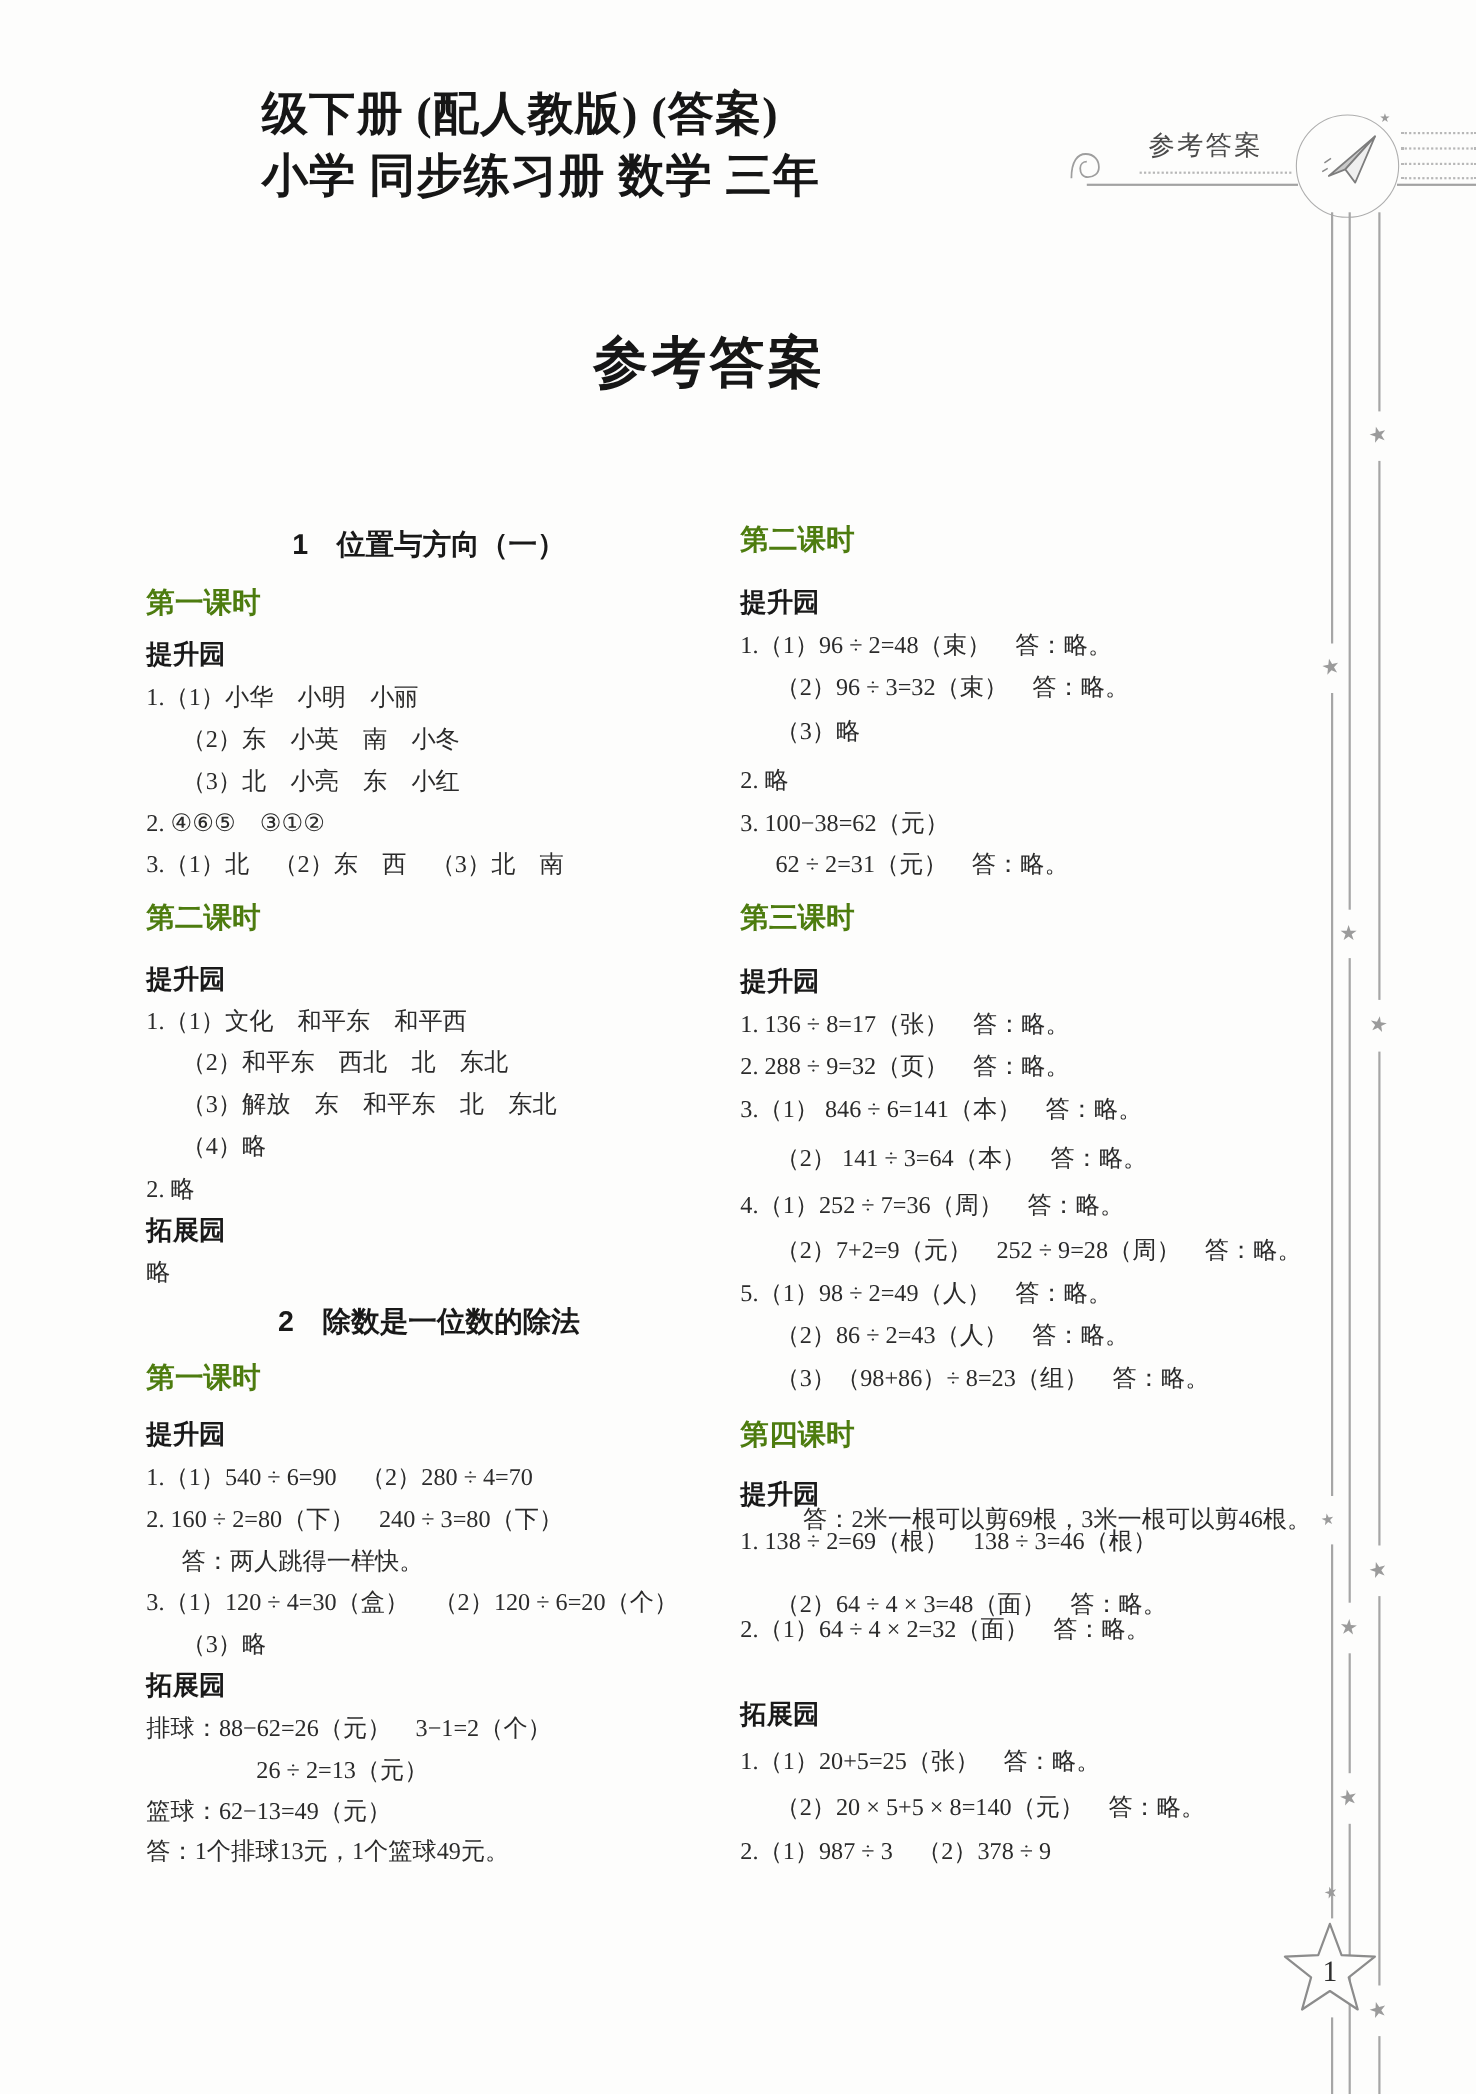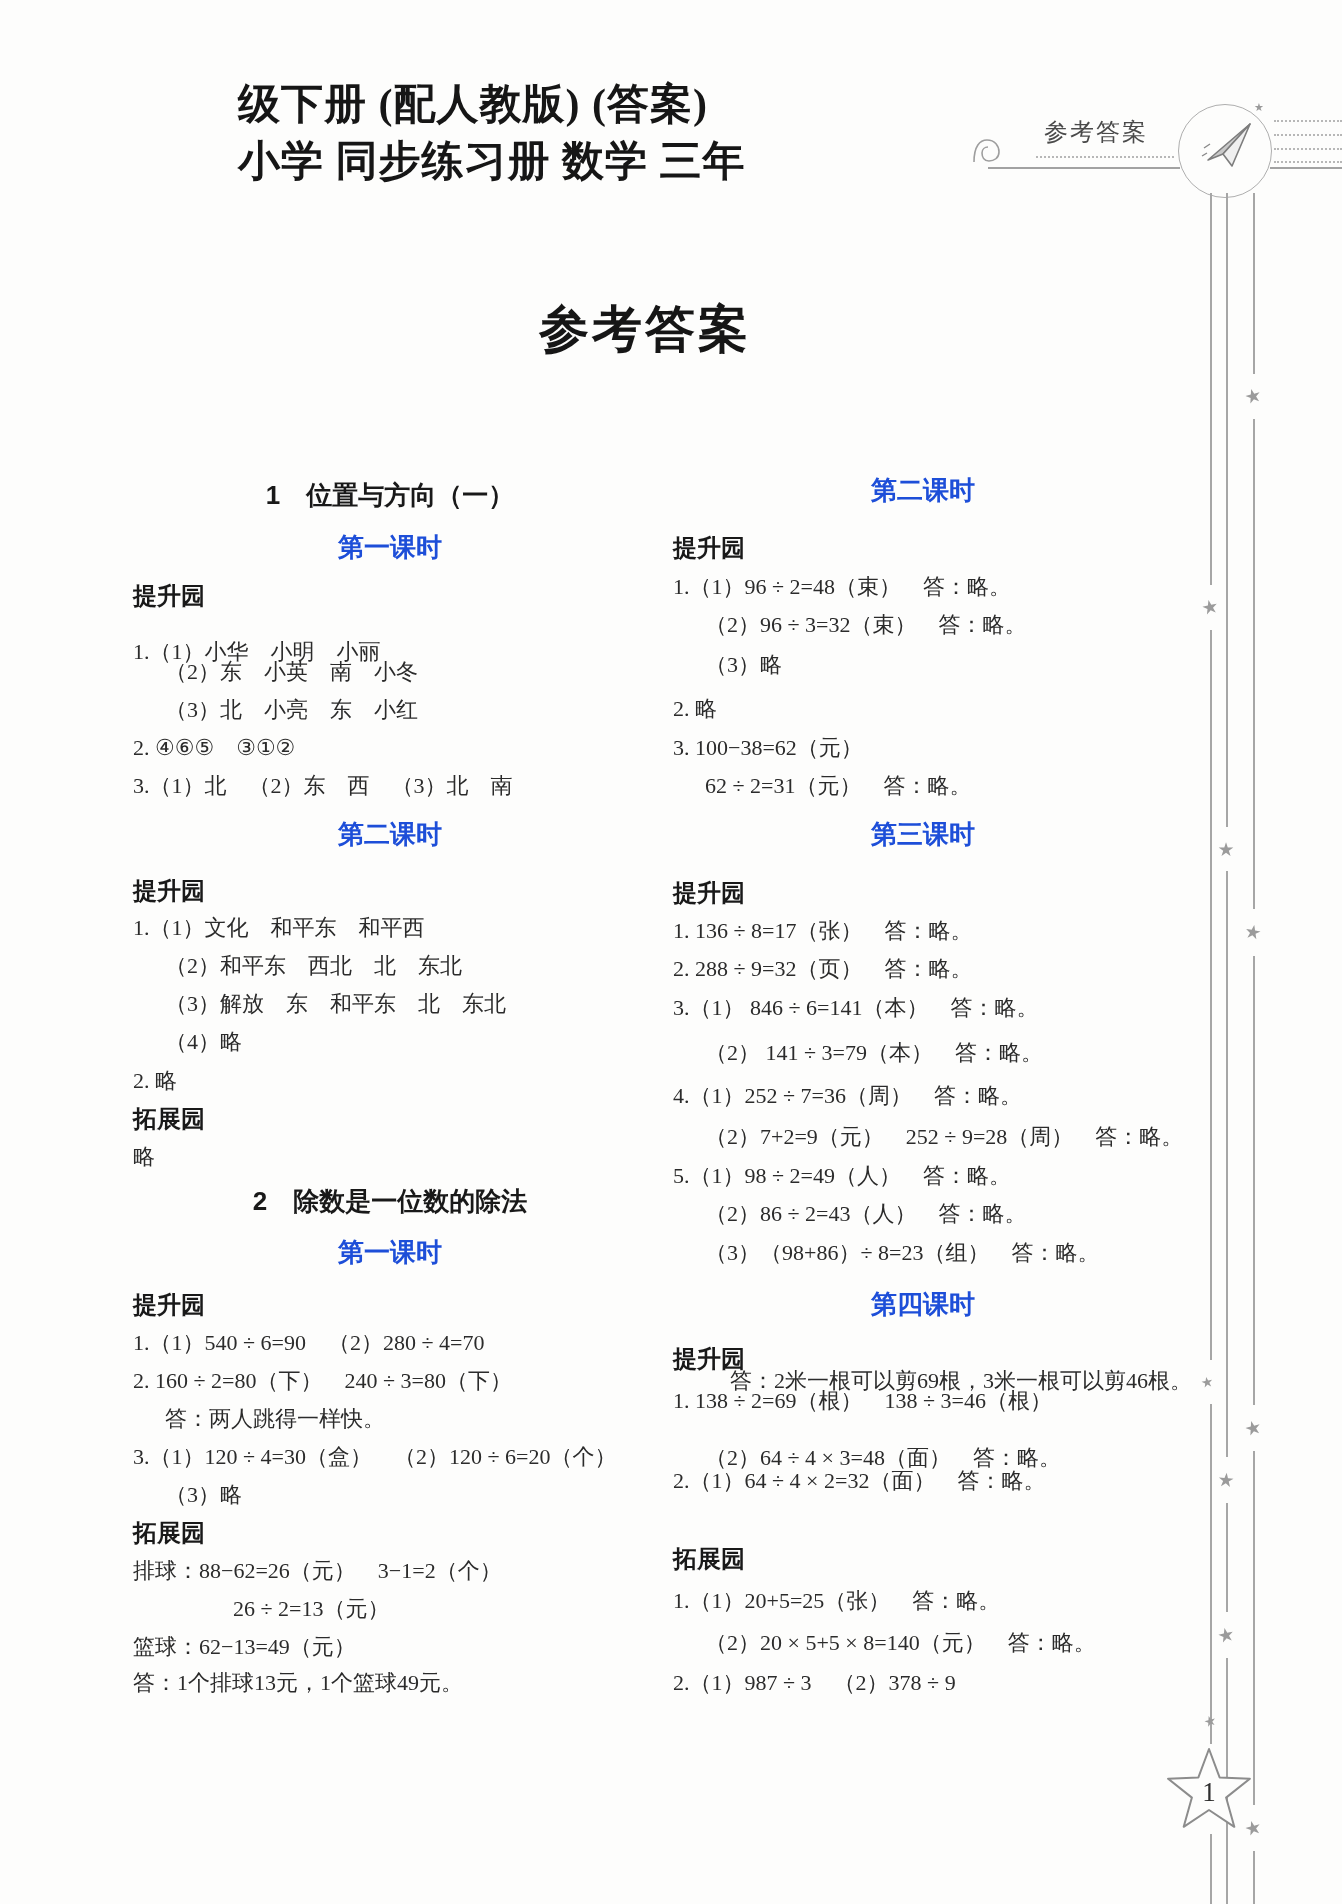--- a/index.html
+++ b/index.html
@@ -49,22 +49,22 @@
     font-family:"Liberation Serif",serif;
   }
   .line.sub{left:32px;}
   .line.sub2{left:100px;}
   .line.section{
     left:0;width:100%;text-align:center;
     font-family:"Liberation Sans",sans-serif;
     font-weight:bold;font-size:26px;color:#191919;
   }
   .line.lesson{
-    left:0;width:100%;text-align:center;
-    font-weight:bold;font-size:26px;color:#1d4ed8;
+    left:0;width:100%;
+    font-weight:bold;font-size:26px;color:#4d7c0f;
     font-family:"Liberation Serif",serif;
   }
   .line.label{
     font-family:"Liberation Sans",sans-serif;
     font-weight:bold;font-size:24px;color:#191919;
   }
   
   .vline{position:absolute;width:1.5px;background:#a6a6a6;}
   .star{
     position:absolute;color:#9b9b9b;font-size:19px;line-height:1;
@@ -107,21 +107,21 @@
     <path d="M54,6 L27,36 L36,48 Z" fill="#efefef" stroke="#7d7d7d" stroke-width="1.6" stroke-linejoin="round"></path>
     <path d="M8,30 L14,26 M6,38 L11,35" stroke="#8a8a8a" stroke-width="1.4"></path>
   </svg>
 
   <div class="main-heading">参考答案</div>
 
   <div class="column col-left">
       <div class="line section" style="top: 480px;">1　位置与方向（一）</div>
       <div class="line lesson" style="top: 533px;">第一课时</div>
       <div class="line label" style="top: 581px;">提升园</div>
-      <div class="line item" style="top: 637px; text-align: right;">1.（1）小华　小明　小丽</div>
+      <div class="line item" style="top: 619px; text-align: right;">1.（1）小华　小明　小丽</div>
       <div class="line sub" style="top: 657px;">（2）东　小英　南　小冬</div>
       <div class="line sub" style="top: 695px;">（3）北　小亮　东　小红</div>
       <div class="line item" style="top: 733px;">2. ④⑥⑤　③①②</div>
       <div class="line item" style="top: 771px;">3.（1）北　（2）东　西　（3）北　南</div>
       <div class="line lesson" style="top: 820px;">第二课时</div>
       <div class="line label" style="top: 876px;">提升园</div>
       <div class="line item" style="top: 913px;">1.（1）文化　和平东　和平西</div>
       <div class="line sub" style="top: 951px;">（2）和平东　西北　北　东北</div>
       <div class="line sub" style="top: 989px;">（3）解放　东　和平东　北　东北</div>
       <div class="line sub" style="top: 1027px;">（4）略</div>
@@ -149,21 +149,21 @@
       <div class="line sub" style="top: 610px;">（2）96 ÷ 3=32（束）　答：略。</div>
       <div class="line sub" style="top: 650px;">（3）略</div>
       <div class="line item" style="top: 694px;">2. 略</div>
       <div class="line item" style="top: 733px;">3. 100−38=62（元）</div>
       <div class="line sub" style="top: 771px;">62 ÷ 2=31（元）　答：略。</div>
       <div class="line lesson" style="top: 820px;">第三课时</div>
       <div class="line label" style="top: 878px;">提升园</div>
       <div class="line item" style="top: 916px;">1. 136 ÷ 8=17（张）　答：略。</div>
       <div class="line item" style="top: 954px;">2. 288 ÷ 9=32（页）　答：略。</div>
       <div class="line item" style="top: 993px;">3.（1） 846 ÷ 6=141（本）　答：略。</div>
-      <div class="line sub" style="top: 1038px;">（2） 141 ÷ 3=79（本）　答：略。</div>
+      <div class="line sub" style="top: 1038px;">（2） 141 ÷ 3=64（本）　答：略。</div>
       <div class="line item" style="top: 1081px;">4.（1）252 ÷ 7=36（周）　答：略。</div>
       <div class="line sub" style="top: 1122px;">（2）7+2=9（元）　252 ÷ 9=28（周）　答：略。</div>
       <div class="line item" style="top: 1161px;">5.（1）98 ÷ 2=49（人）　答：略。</div>
       <div class="line sub" style="top: 1199px;">（2）86 ÷ 2=43（人）　答：略。</div>
       <div class="line sub" style="top: 1238px;">（3）（98+86）÷ 8=23（组）　答：略。</div>
       <div class="line lesson" style="top: 1290px;">第四课时</div>
       <div class="line label" style="top: 1344px;">提升园</div>
       <div class="line item" style="top: 1386px;">1. 138 ÷ 2=69（根）　138 ÷ 3=46（根）</div>
       <div class="line sub" style="top: 1366px; margin-left: 25px;">答：2米一根可以剪69根，3米一根可以剪46根。</div>
       <div class="line item" style="top: 1466px;">2.（1）64 ÷ 4 × 2=32（面）　答：略。</div>

